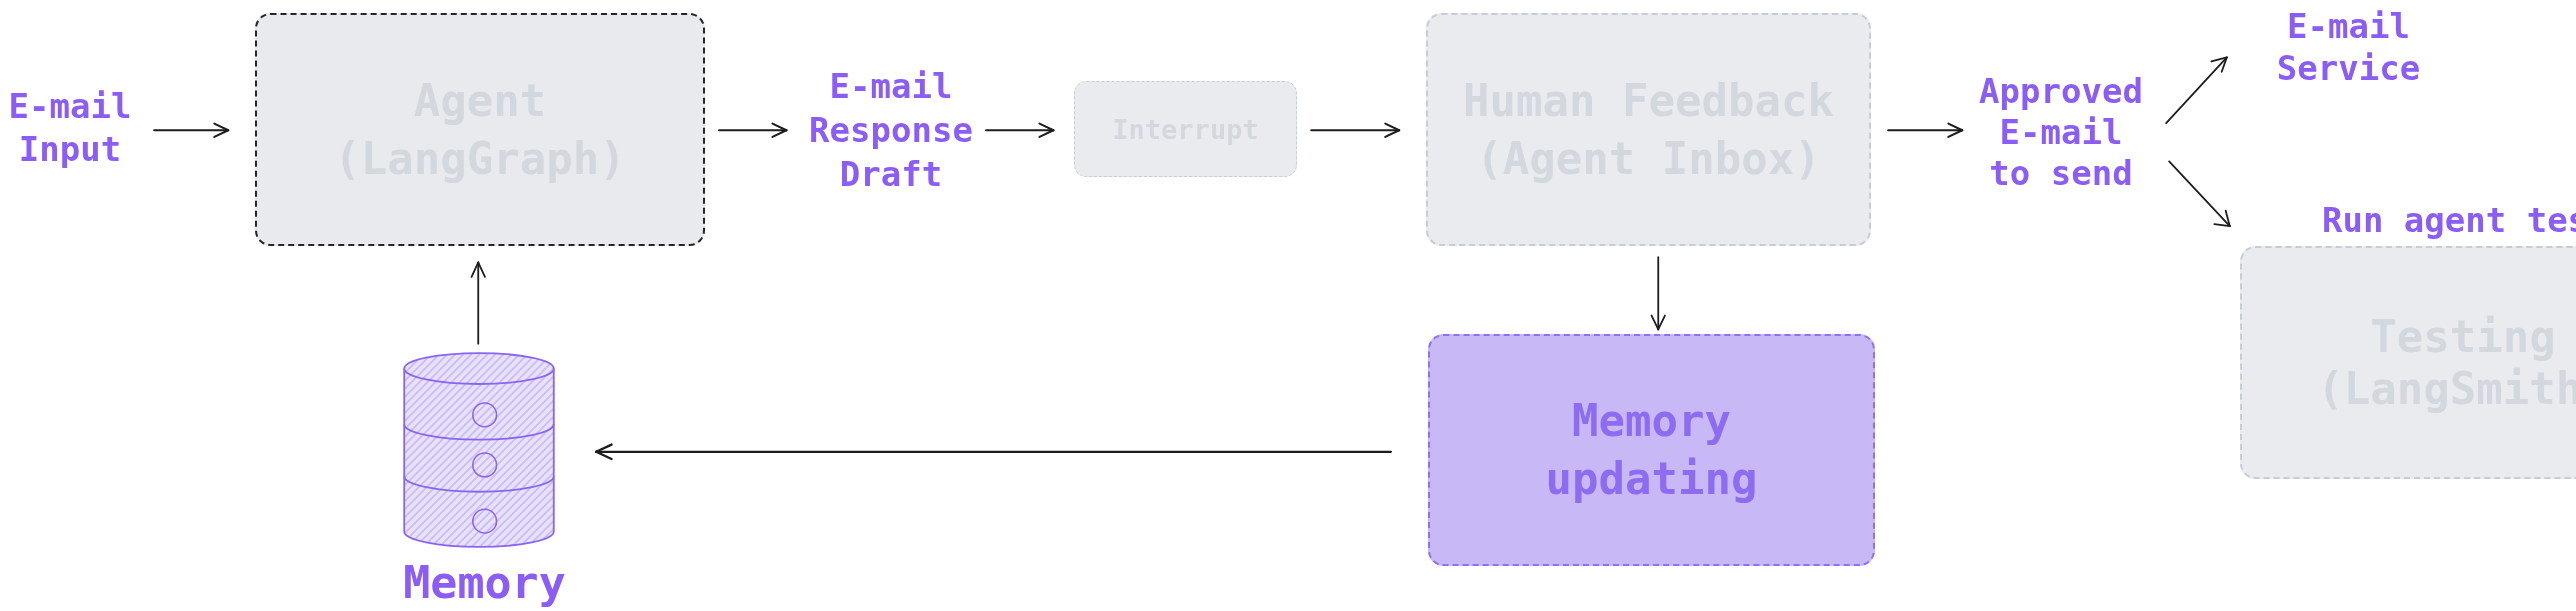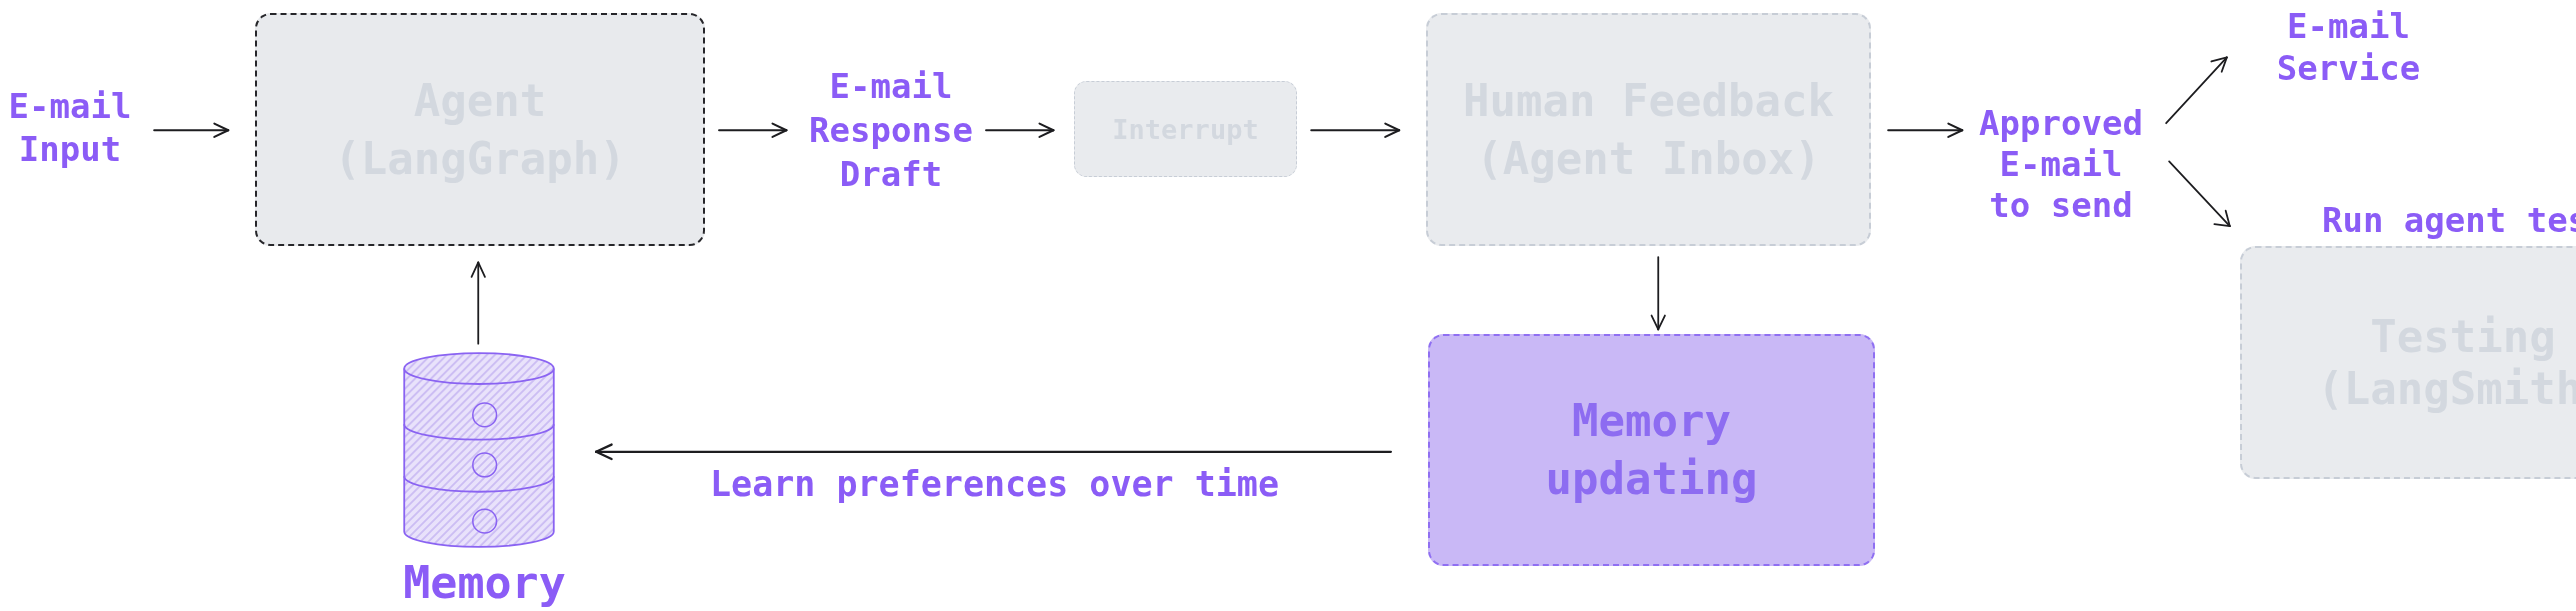--- a/index.html
+++ b/index.html
@@ -78,21 +78,21 @@
     <div class="box-title">Human Feedback
 (Agent Inbox)</div>
   </div>
 
   <svg class="arrow" style="left:1886px; top:121px;" width="80" height="18.5" viewBox="0 0 155 36">
     <line x1="4" y1="18" x2="148" y2="18"></line>
       <line x1="121" y1="5" x2="148" y2="18"></line>
       <line x1="121" y1="31" x2="148" y2="18"></line>
   </svg>
 
-  <div class="lbl" style="left:1976px; top:71px; width:170px; font-size:34px; line-height:41px;margin-top:32px;">Approved
+  <div class="lbl" style="left:1976px; top:71px; width:170px; font-size:34px; line-height:41px;">Approved
 E-mail
 to send</div>
 
   <svg class="arrow thin" style="left:2161px; top:52px;" width="72" height="75" viewBox="0 0 140 145">
     <line x1="10" y1="138" x2="128" y2="10"></line>
       <line x1="98" y1="18" x2="128" y2="10"></line>
       <line x1="118" y1="38" x2="128" y2="10"></line>
   </svg>
 
   <svg class="arrow thin" style="left:2164px; top:157px;" width="73" height="75" viewBox="0 0 142 145">
@@ -121,21 +121,20 @@
     <div class="box-title purple-text">Memory
 updating</div>
   </div>
 
   <svg class="arrow long" style="left:592px; top:442px;" width="802" height="19.6" viewBox="0 0 1556 38">
     <line x1="8" y1="19" x2="1550" y2="19"></line>
       <line x1="38" y1="5" x2="8" y2="19"></line>
       <line x1="38" y1="33" x2="8" y2="19"></line>
   </svg>
 
-  <div class="lbl purple" style="left:700px; top:466px; width:589px; font-size:35px; line-height:37px;">Learn preferences over time</div>
 
   <svg class="arrow thin" style="left:469px; top:257px;" width="18.5" height="89" viewBox="0 0 36 172">
     <line x1="18" y1="168" x2="18" y2="10"></line>
       <line x1="5" y1="38" x2="18" y2="10"></line>
       <line x1="31" y1="38" x2="18" y2="10"></line>
   </svg>
 
   <svg class="cyl" style="left:401px; top:351px;" width="156" height="198" viewBox="0 0 302 384">
     <defs>
       <pattern id="hatch" width="11" height="11" patternUnits="userSpaceOnUse" patternTransform="rotate(45)">

